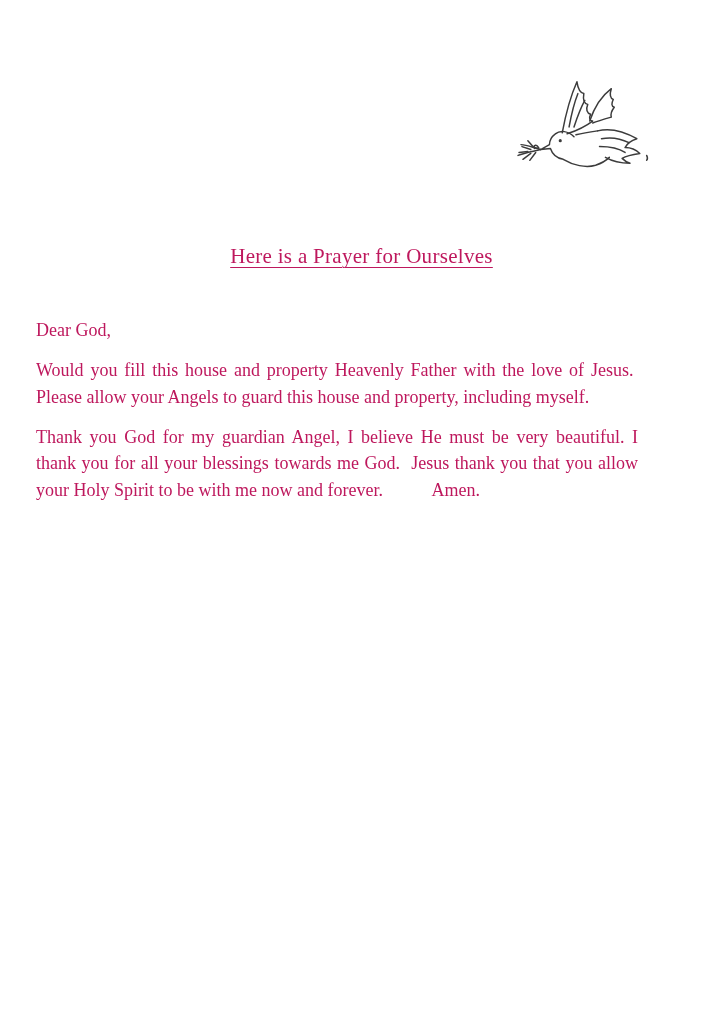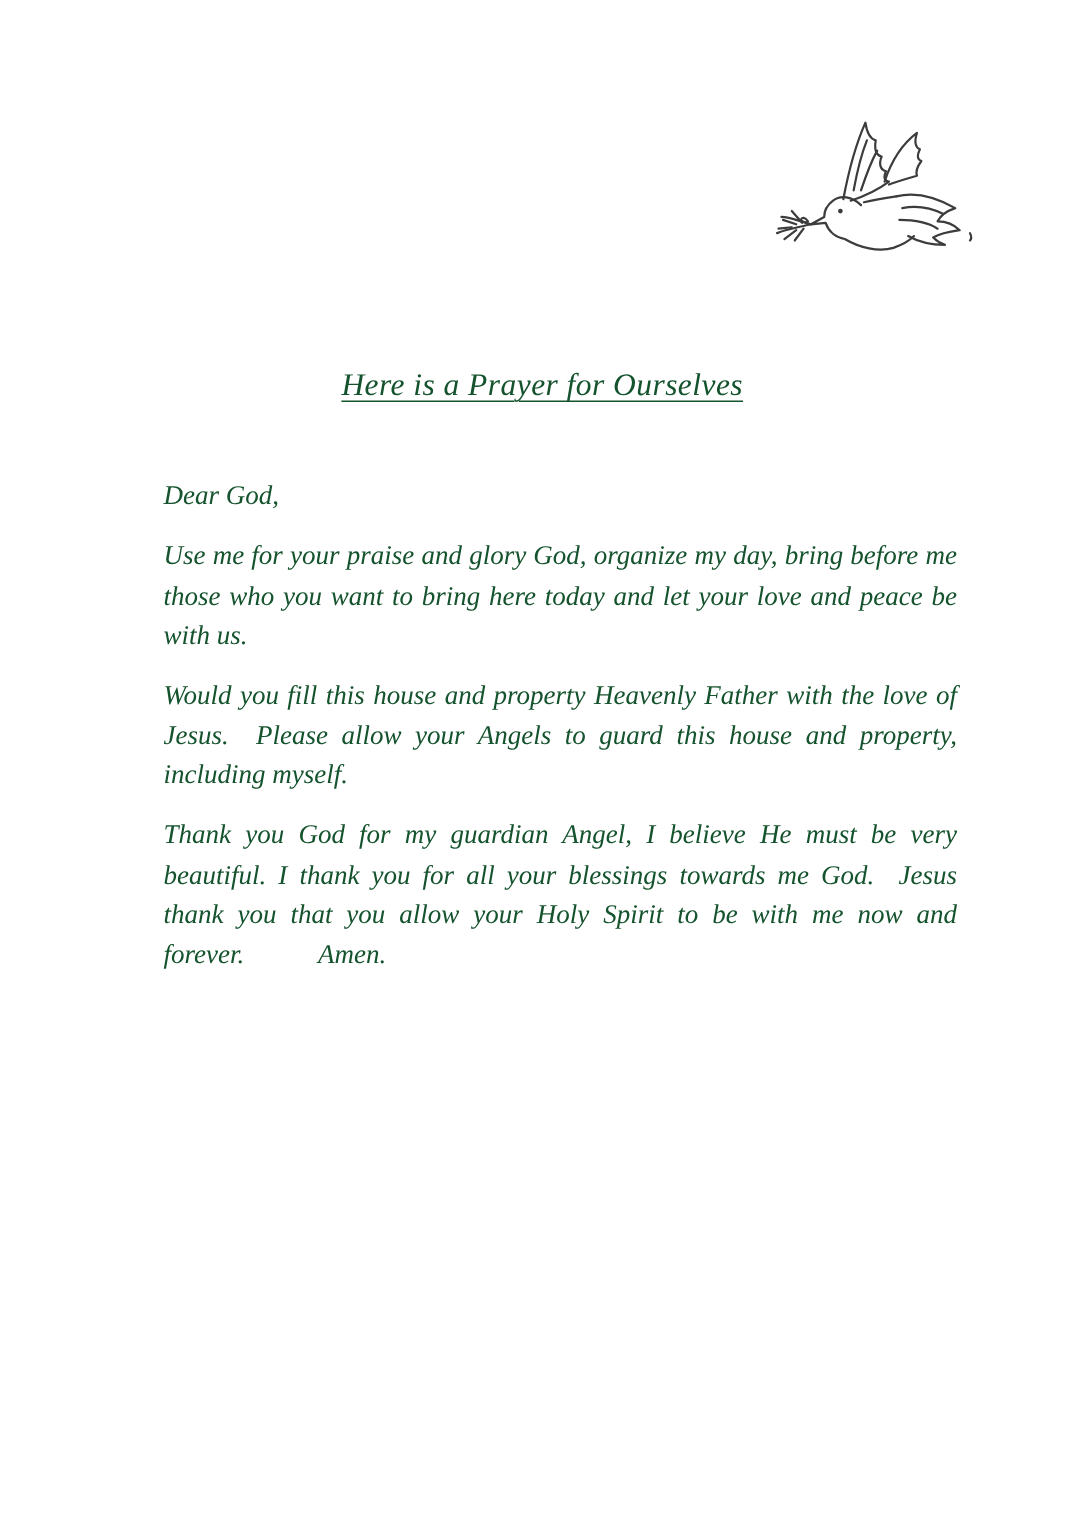--- a/index.html
+++ b/index.html
@@ -2,26 +2,25 @@
 <html lang="en"><head>
 <meta charset="utf-8">
 <style>
   html, body { margin: 0; padding: 0; background: #e8e8e8; }
   .page {
     position: relative;
     width: 724px;
     height: 1023px;
     margin: 0 auto;
     background: #ffffff;
-    color: #14532d;
+    color: #be185d;
     font-family: "Liberation Serif", "DejaVu Serif", serif;
     overflow: hidden;
     box-sizing: border-box;
     padding-top: 243px;
-    font-style: italic;
   }
   .dove {
     position: absolute;
     top: 70px;
     left: 494px;
     width: 160px;
     height: 108px;
   }
   .dove svg { width: 100%; height: 100%; display: block; }
   .doc-title {
@@ -29,21 +28,21 @@
     text-align: center;
     font-size: 21px;
     font-weight: 400;
     line-height: 1.3;
     text-decoration: underline;
     text-underline-offset: 4px;
     text-decoration-thickness: 1.2px;
     letter-spacing: 0.3px;
   }
   .content {
-    margin: 47px 86px 0 109px;
+    margin: 47px 86px 0 36px;
     font-size: 18px;
     line-height: 26.5px;
     text-align: justify;
   }
   .content p { margin: 0 0 13.5px 0; }
   .content p.salutation { text-align: left; }
 </style>
 </head>
 <body>
 
@@ -77,18 +76,17 @@
       <path d="M44 79 C42 76 40 76 39 78 C41 80 43 80 44 79"></path>
 
       <path d="M154 87 C155 89 155 91 154 92"></path>
     </svg>
   </div>
 
   <h1 class="doc-title">Here is a Prayer for Ourselves</h1>
 
   <div class="content">
     <p class="salutation">Dear God,</p>
-    <p>Use me for your praise and glory God, organize my day, bring before me those who you want to bring here today and let your love and peace be with us.</p>
     <p>Would you fill this house and property Heavenly Father with the love of Jesus.&nbsp; Please allow your Angels to guard this house and property, including myself.</p>
     <p>Thank you God for my guardian Angel, I believe He must be very beautiful. I thank you for all your blessings towards me God.&nbsp; Je­sus thank you that you allow your Holy Spirit to be with me now and forever.&nbsp;&nbsp;&nbsp;&nbsp;&nbsp;&nbsp;&nbsp;&nbsp;&nbsp;&nbsp; Amen.</p>
   </div>
 
 </div>
 
 </body></html>

